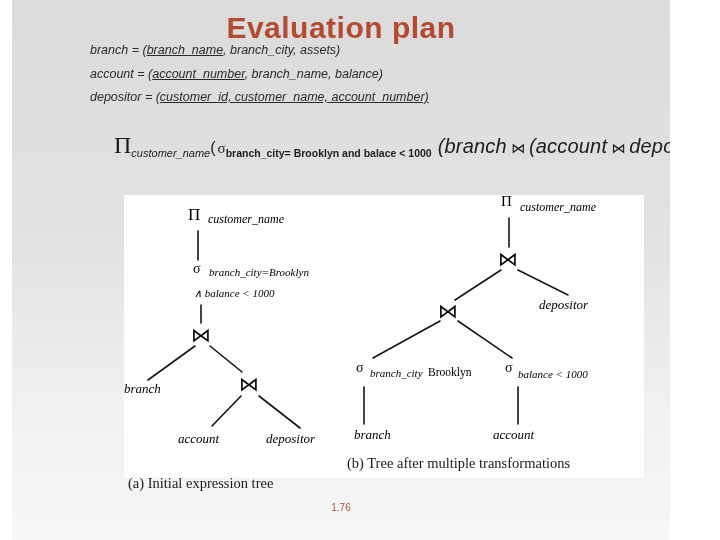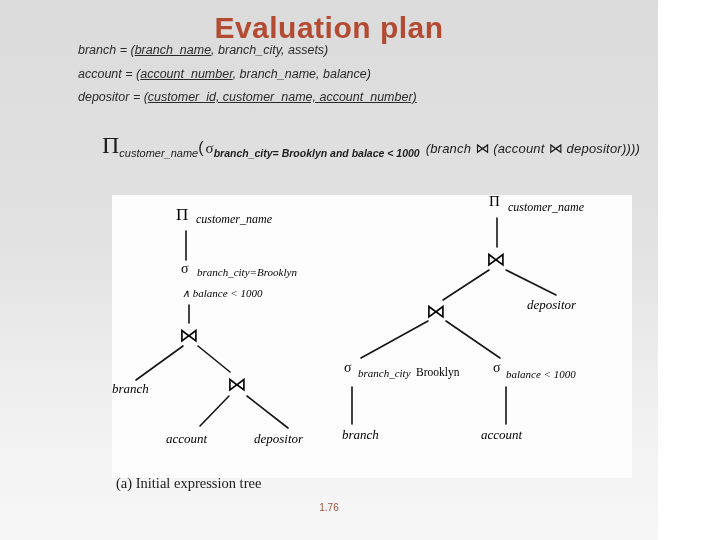--- a/index.html
+++ b/index.html
@@ -1,39 +1,39 @@
 <!DOCTYPE html>
 <html><head>
 <meta charset="utf-8">
 <style>
   html,body { margin:0; padding:0; }
   .stage {
     position:relative; width:658px; height:540px; overflow:hidden;
     background: linear-gradient(180deg, #dbdbdb 0%, #e2e2e2 45%, #f0f0f0 75%, #f7f7f7 100%);
-    font-family:"Liberation Sans", sans-serif; color:#222;
+    font-family:"Liberation Sans", sans-serif; color:#222;margin-left:12px;
   }
   .title {
     position:absolute; top:11px; left:0; width:100%; text-align:center;
     font-size:30px; font-weight:bold; color:#b34a32; letter-spacing:0.5px;
   }
   .schema-line {
     position:absolute; left:78px; font-style:italic; font-size:12.5px; color:#2a2a2a;
     white-space:nowrap;
   }
   .u { text-decoration:underline; }
   .expr {
     position:absolute; left:102px; top:132px; display:flex; align-items:baseline;
     color:#1c1c1c; white-space:pre;
   }
   .expr .pi { font-family:"Liberation Serif", serif; font-size:24px; }
   .expr .pi-sub { font-style:italic; font-size:11px; transform:translateY(4px); }
   .expr .par { font-size:16px; }
   .expr .sigma { font-family:"Liberation Serif", serif; font-size:15px; margin-left:2px; }
-  .expr .sigma-sub { font-style:italic; font-weight:bold; font-size:10.5px; transform:translateY(4px); }
-  .expr .main { font-style:italic; font-size:13px; margin-left:6px; letter-spacing:0.2px; }
+  .expr .sigma-sub { font-weight:bold; font-size:10.5px; transform:translateY(4px); }
+  .expr .main { font-style:italic; font-size:20px; margin-left:6px; letter-spacing:0.2px; }
   .expr .join { font-family:"DejaVu Sans", sans-serif; font-size:14px; margin:0 4px; }
   .panel { position:absolute; left:112px; top:195px; width:520px; height:283px; background:#fdfdfd; }
   .abs { position:absolute; white-space:nowrap; color:#000; }
   .pi-tree { font-family:"Liberation Serif", serif; font-size:17px; }
   .sigma-tree { font-family:"Liberation Serif", serif; font-size:14px; }
   .sub-tree { font-family:"Liberation Serif", serif; font-style:italic; font-size:12px; }
   .cond-tree { font-family:Liberation Serif, serif; font-style:italic; font-size:11px; }
   .val-tree { font-family:"Liberation Serif", serif; font-size:11.5px; }
   .join-tree { font-family:"DejaVu Sans", sans-serif; font-size:20px; line-height:1; }
   .leaf { font-family:"Liberation Serif", serif; font-style:italic; font-size:13px; }
@@ -111,18 +111,19 @@
   <span class="abs join-tree" style="left:486px; top:249px;">⋈</span>
   <span class="abs join-tree" style="left:426px; top:301px;">⋈</span>
   <span class="abs leaf" style="left:527px; top:297px;">depositor</span>
   <span class="abs sigma-tree" style="left:344px; top:360px;">σ</span>
   <span class="abs cond-tree" style="left:358px; top:367px;">branch_city</span>
   <span class="abs val-tree" style="left:416px; top:366px;">Brooklyn</span>
   <span class="abs sigma-tree" style="left:493px; top:360px;">σ</span>
   <span class="abs cond-tree" style="left:506px; top:368px;">balance &lt; 1000</span>
   <span class="abs leaf" style="left:342px; top:427px;">branch</span>
   <span class="abs leaf" style="left:481px; top:427px;">account</span>
+  <span class="abs caption" style="left:335px; top:455px;">(b) Tree after multiple transformations</span>
 
   <div class="artifact"></div>
 
   <div class="page-num">1.76</div>
 
 </div>
 
 </body></html>

